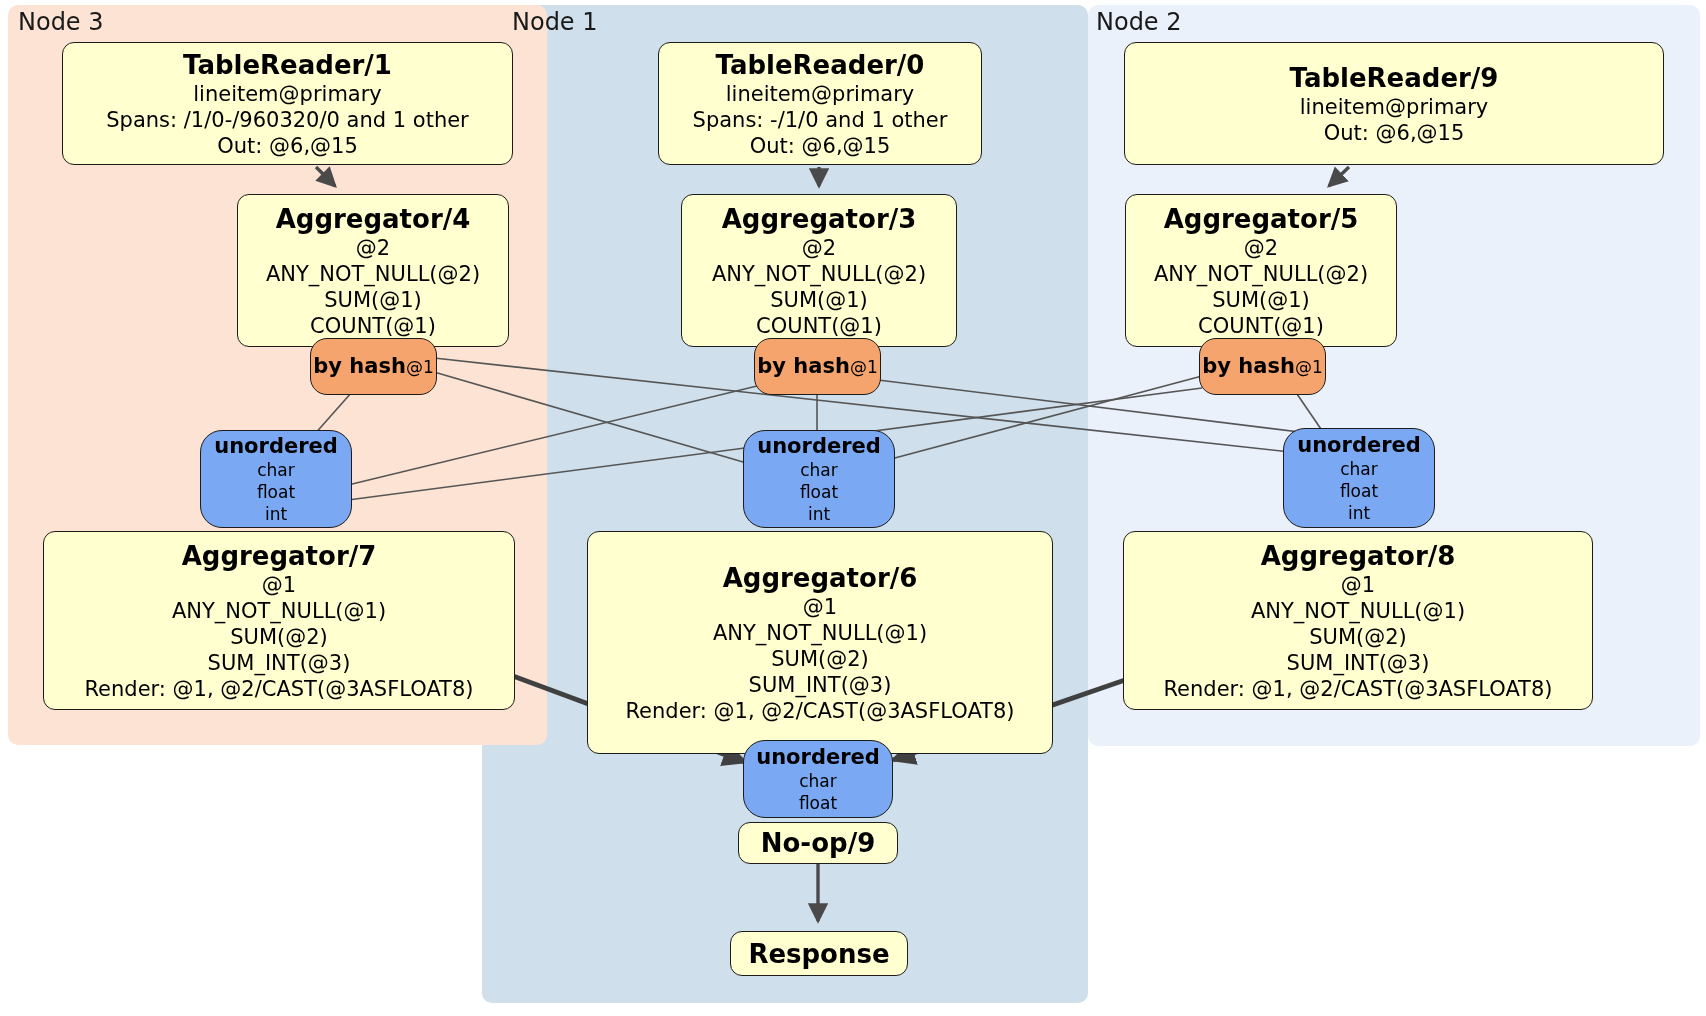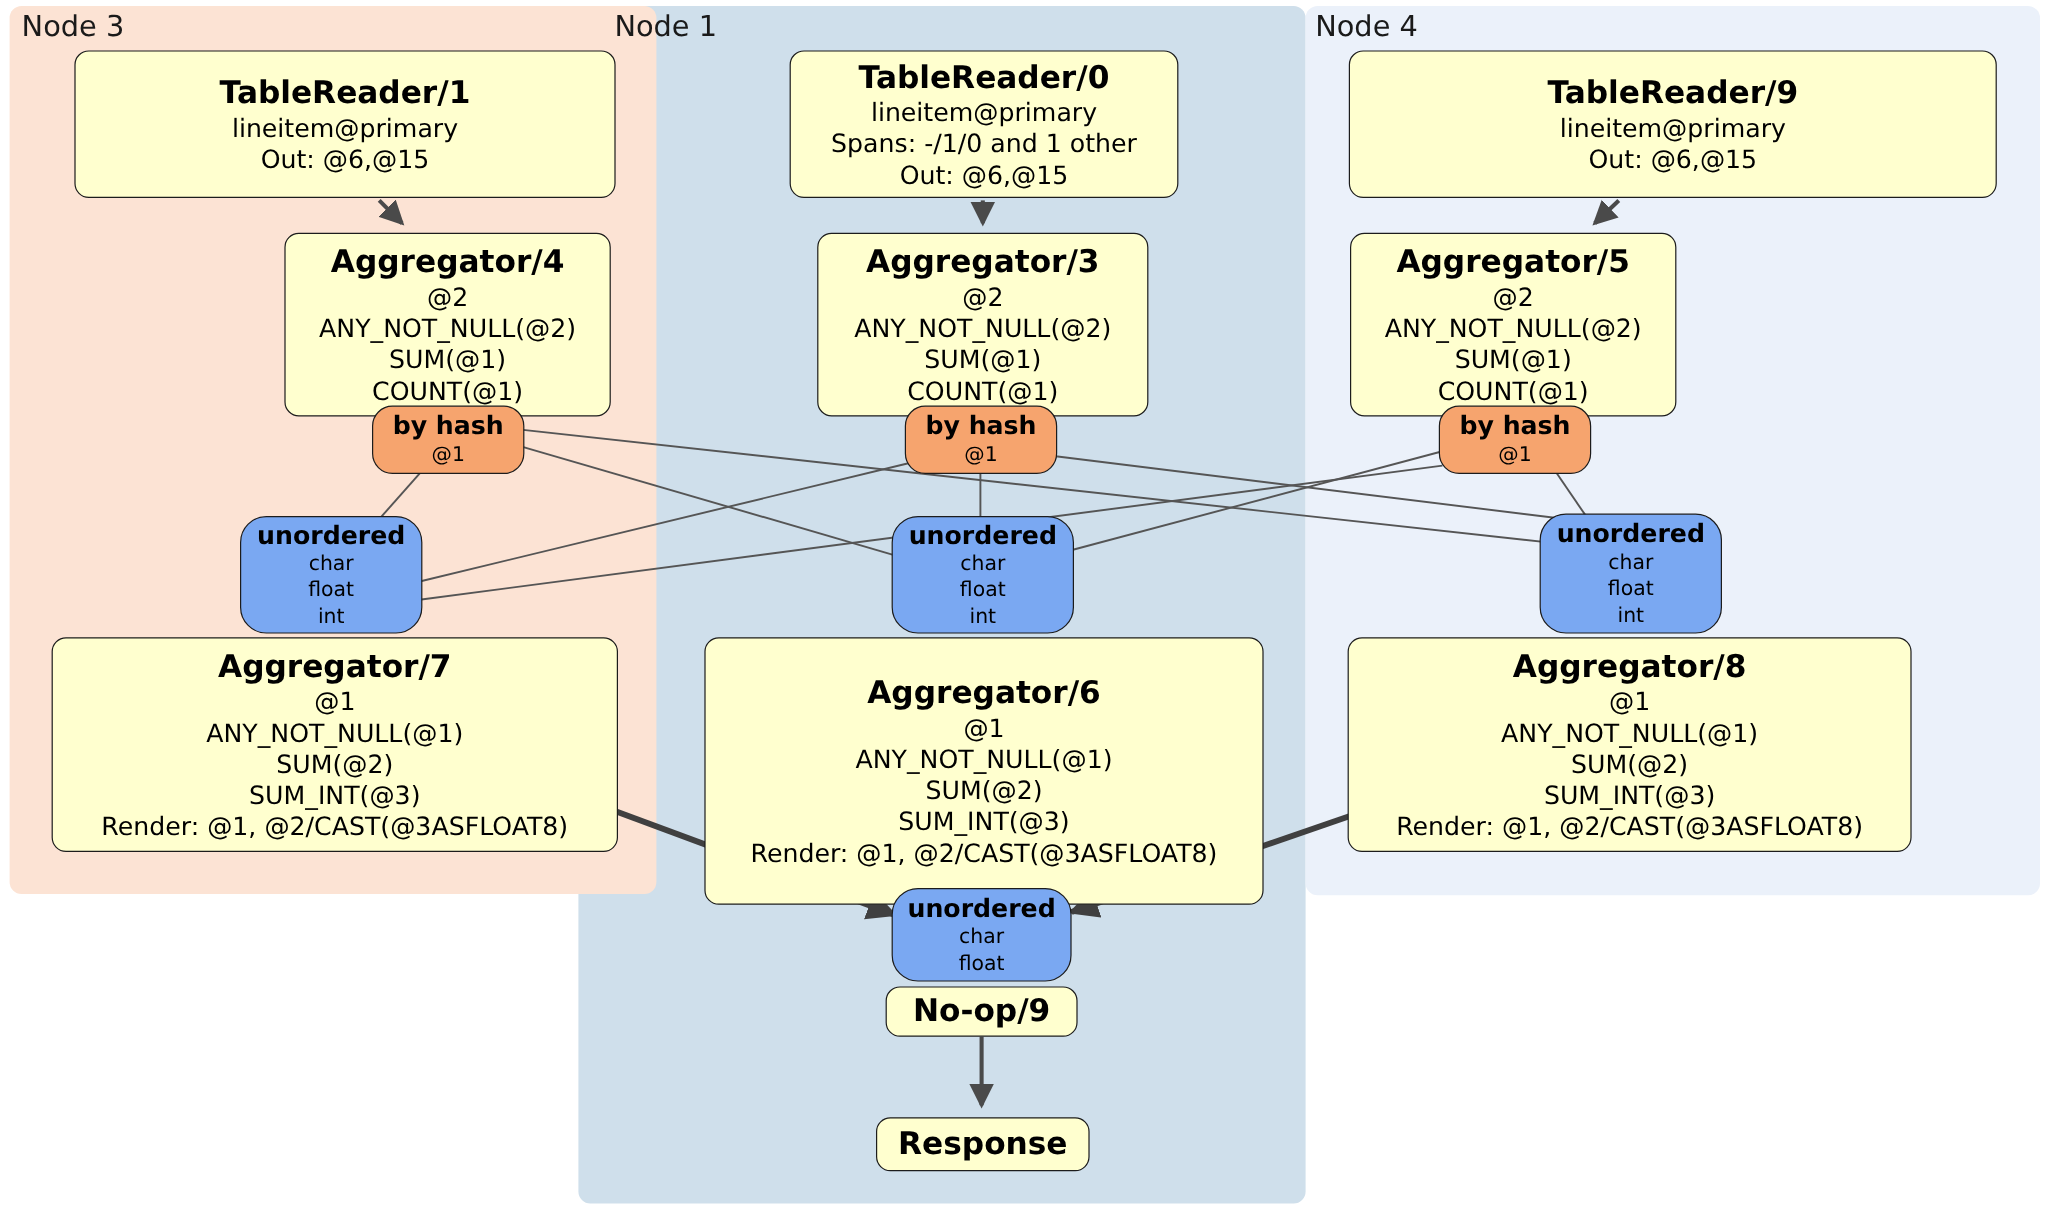--- a/index.html
+++ b/index.html
@@ -14,21 +14,21 @@
     position:absolute;z-index:3;background:var(--box_bg);
     border:1.6px solid #1c1c1c;border-radius:12px;
     display:flex;flex-direction:column;align-items:center;justify-content:center;
     text-align:center;box-sizing:border-box;
   }
   .pbox .title{font-weight:bold;font-size:26px;line-height:32px;white-space:nowrap;}
   .pbox .line{font-size:21px;line-height:26px;white-space:nowrap;}
   .router{
     position:absolute;z-index:4;background:var(--router_bg);
     border:1.7px solid #1c1c1c;border-radius:17px;
-    display:flex;flex-direction:column;align-items:center;justify-content:center;
+    display:flex;flex-direction:row;align-items:center;justify-content:center;
     text-align:center;box-sizing:border-box;
   }
   .router .title{font-weight:bold;font-size:21px;line-height:25px;white-space:nowrap;}
   .router .detail{font-size:17px;line-height:22px;white-space:nowrap;}
   .sync{
     position:absolute;z-index:4;background:var(--sync_bg);
     border:1.7px solid #1c1c1c;border-radius:22px;
     display:flex;flex-direction:column;align-items:center;justify-content:center;
     text-align:center;box-sizing:border-box;
   }
@@ -39,21 +39,21 @@
 <body>
 
 <div id="stage">
 
   <div class="panel" style="left:482px;top:5px;width:606px;height:998px;background:var(--node1_bg);z-index:0;"></div>
   <div class="panel" style="left:1088px;top:5px;width:612px;height:741px;background:var(--node2_bg);z-index:0;"></div>
   <div class="panel" style="left:8px;top:5px;width:539px;height:740px;background:var(--node3_bg);z-index:1;"></div>
 
   <div class="panel-label" style="left:18px;top:8px;z-index:2;">Node 3</div>
   <div class="panel-label" style="left:512px;top:8px;z-index:2;">Node 1</div>
-  <div class="panel-label" style="left:1096px;top:8px;z-index:2;">Node 4</div>
+  <div class="panel-label" style="left:1096px;top:8px;z-index:2;">Node 2</div>
 
   <svg id="edges" viewBox="0 0 1706 1016">
     <defs>
       <marker id="arrowMed" markerWidth="7" markerHeight="7" refX="5.2" refY="3" orient="auto" markerUnits="strokeWidth">
         <path d="M0,0 L6,3 L0,6 Z" fill="#4a4a4a"></path>
       </marker>
       <marker id="arrowBig" markerWidth="6" markerHeight="6" refX="4.4" refY="2.5" orient="auto" markerUnits="strokeWidth">
         <path d="M0,0 L5,2.5 L0,5 Z" fill="#404040"></path>
       </marker>
     </defs>
@@ -75,20 +75,21 @@
     <line x1="513" y1="676" x2="745" y2="762" stroke="#404040" stroke-width="5" marker-end="url(#arrowBig)"></line>
     <line x1="820" y1="712" x2="820" y2="728" stroke="#404040" stroke-width="5" marker-end="url(#arrowBig)"></line>
     <line x1="1125" y1="680" x2="893" y2="760" stroke="#404040" stroke-width="5" marker-end="url(#arrowBig)"></line>
 
     <line x1="818" y1="864" x2="818" y2="921" stroke="#4a4a4a" stroke-width="3.4" marker-end="url(#arrowMed)"></line>
   </svg>
 
   <div class="pbox" style="left:62px;top:42px;width:451px;height:123px;">
     <div class="title">TableReader/1</div>
     <div class="line">lineitem@primary</div>
+    <div class="line">Spans: /1/0-/960320/0 and 1 other</div>
     <div class="line">Out: @6,@15</div>
   </div>
   <div class="pbox" style="left:658px;top:42px;width:324px;height:123px;">
     <div class="title">TableReader/0</div>
     <div class="line">lineitem@primary</div>
     <div class="line">Spans: -/1/0 and 1 other</div>
     <div class="line">Out: @6,@15</div>
   </div>
   <div class="pbox" style="left:1124px;top:42px;width:540px;height:123px;">
     <div class="title">TableReader/9</div>

